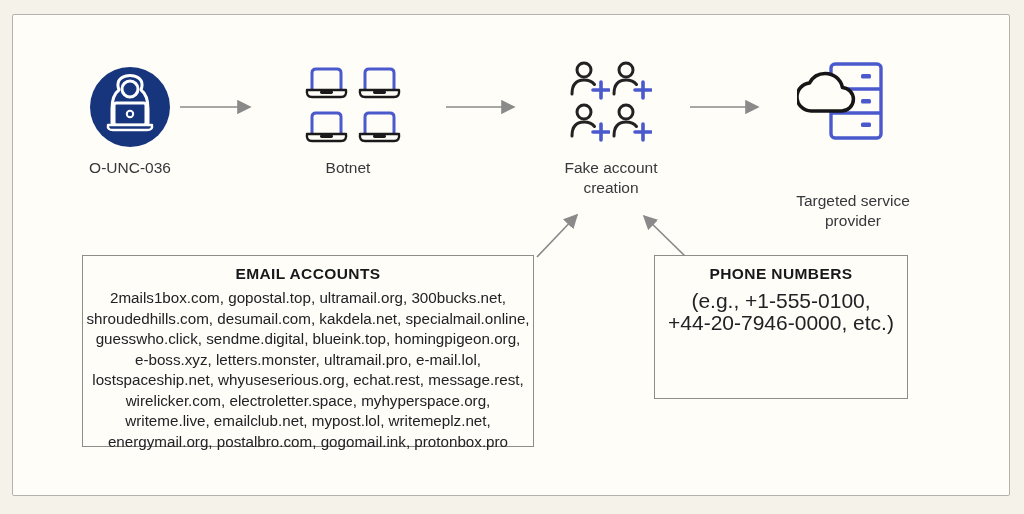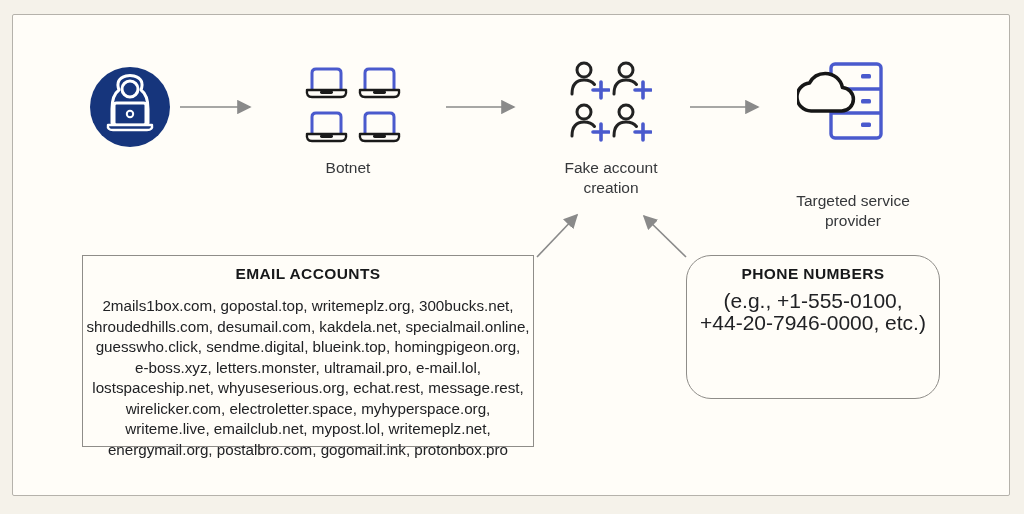--- a/index.html
+++ b/index.html
@@ -44,20 +44,21 @@
   <svg class="abs icon-layer" style="left:90px;top:67px;" width="80" height="80" viewBox="0 0 80 80">
     <circle cx="40" cy="40" r="40" fill="#16357c"></circle>
     <g stroke="#ffffff" fill="none" stroke-width="3" stroke-linecap="round" stroke-linejoin="round">
       <path d="M22 56 V42 Q22 28 29 23 Q25 12 36 9 Q40 8 44 9 Q55 12 51 23 Q58 28 58 42 V56"></path>
       <circle cx="40" cy="22" r="8"></circle>
     </g>
     <rect x="24" y="36" width="32" height="22" rx="2.5" fill="#16357c" stroke="#ffffff" stroke-width="3"></rect>
     <circle cx="40" cy="47" r="3.2" fill="none" stroke="#ffffff" stroke-width="2"></circle>
     <path d="M18 58 H62 Q63 63 57 63 H23 Q17 63 18 58 Z" fill="#16357c" stroke="#ffffff" stroke-width="2.4" stroke-linejoin="round"></path>
   </svg>
+  <div class="node-label" style="left:70px;top:158px;width:120px;">O-UNC-036</div>
 
   <div class="laptop-grid" style="left:303px;top:63px;">
     <svg width="47" height="38" viewBox="0 0 47 38">
       <path d="M9 26 V10 Q9 6 13 6 H34 Q38 6 38 10 V26" stroke="#4a5acd" stroke-width="3" fill="none"></path>
       <path d="M4 27 H43 Q44 34 38 34 H9 Q3 34 4 27 Z" fill="#fffdf8" stroke="#1a1a1a" stroke-width="2.4" stroke-linejoin="round"></path>
       <rect x="17" y="27.5" width="13" height="3.4" rx="1.7" fill="#1a1a1a"></rect>
     </svg>
     <svg width="47" height="38" viewBox="0 0 47 38">
       <path d="M9 26 V10 Q9 6 13 6 H34 Q38 6 38 10 V26" stroke="#4a5acd" stroke-width="3" fill="none"></path>
       <path d="M4 27 H43 Q44 34 38 34 H9 Q3 34 4 27 Z" fill="#fffdf8" stroke="#1a1a1a" stroke-width="2.4" stroke-linejoin="round"></path>
@@ -113,34 +114,34 @@
     <rect x="64" y="62.5" width="10" height="4.6" rx="1.6" fill="#4a5acd"></rect>
     <g transform="translate(0,4) scale(2.35)">
       <path d="M19.35,10.03C18.67,6.59,15.64,4,12,4C9.11,4,6.6,5.64,5.35,8.04C2.34,8.36,0,10.9,0,14c0,3.31,2.69,6,6,6h13c2.76,0,5-2.24,5-5C24,12.36,21.95,10.22,19.35,10.03z" fill="#fffdf8" stroke="#161616" stroke-width="1.5" stroke-linejoin="round"></path>
     </g>
   </svg>
   <div class="node-label" style="left:790px;top:158px;width:126px;margin-top:33px;">
     <div>Targeted service</div>
     <div>provider</div>
   </div>
 
-  <div class="info-box" style="left:82px;top:255px;width:450px;height:190px;gap:8px;">
+  <div class="info-box" style="left:82px;top:255px;width:450px;height:190px;">
     <div class="box-title">EMAIL ACCOUNTS</div>
     <div class="box-lines email-lines">
-      <div>2mails1box.com, gopostal.top, writemeplz.org, 300bucks.net,</div>
+      <div>2mails1box.com, gopostal.top, ultramail.org, 300bucks.net,</div>
       <div>shroudedhills.com, desumail.com, kakdela.net, specialmail.online,</div>
       <div>guesswho.click, sendme.digital, blueink.top, homingpigeon.org,</div>
       <div>e-boss.xyz, letters.monster, ultramail.pro, e-mail.lol,</div>
       <div>lostspaceship.net, whyuseserious.org, echat.rest, message.rest,</div>
       <div>wirelicker.com, electroletter.space, myhyperspace.org,</div>
       <div>writeme.live, emailclub.net, mypost.lol, writemeplz.net,</div>
       <div>energymail.org, postalbro.com, gogomail.ink, protonbox.pro</div>
     </div>
   </div>
 
-  <div class="info-box" style="left:686px;top:255px;width:252px;height:142px;border-radius:25px;">
+  <div class="info-box" style="left:654px;top:255px;width:252px;height:142px;">
     <div class="box-title">PHONE NUMBERS</div>
     <div class="box-lines phone-lines">
       <div>(e.g., +1-555-0100,</div>
       <div>+44-20-7946-0000, etc.)</div>
     </div>
   </div>
 </div>
 
 </body></html>

